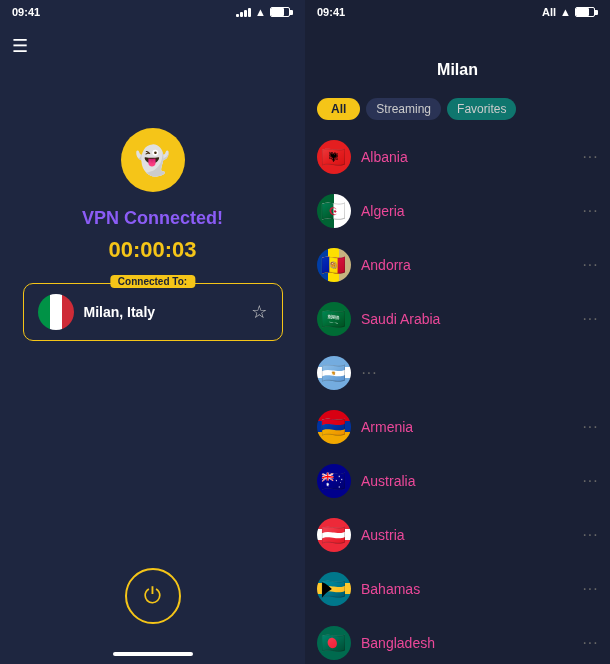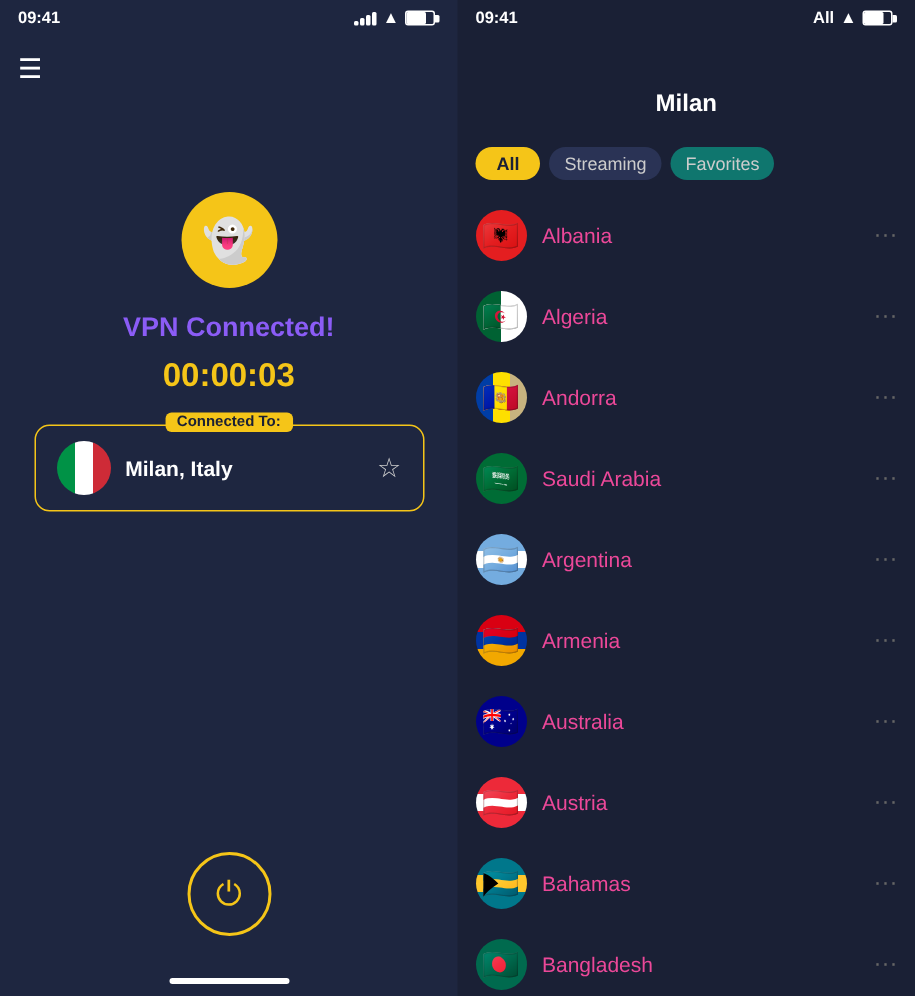--- a/index.html
+++ b/index.html
@@ -434,21 +434,20 @@
         <span class="country-name">Andorra</span>
         <span class="more-icon">···</span>
       </div>
       <div class="country-item">
         <div class="country-flag-circle flag-saudi">🇸🇦</div>
         <span class="country-name">Saudi Arabia</span>
         <span class="more-icon">···</span>
       </div>
       <div class="country-item">
         <div class="country-flag-circle flag-argentina">🇦🇷</div>
-        <span class="country-name">Argentina</span>
         <span class="more-icon">···</span>
       </div>
       <div class="country-item">
         <div class="country-flag-circle flag-armenia">🇦🇲</div>
         <span class="country-name">Armenia</span>
         <span class="more-icon">···</span>
       </div>
       <div class="country-item">
         <div class="country-flag-circle flag-australia">🇦🇺</div>
         <span class="country-name">Australia</span>

